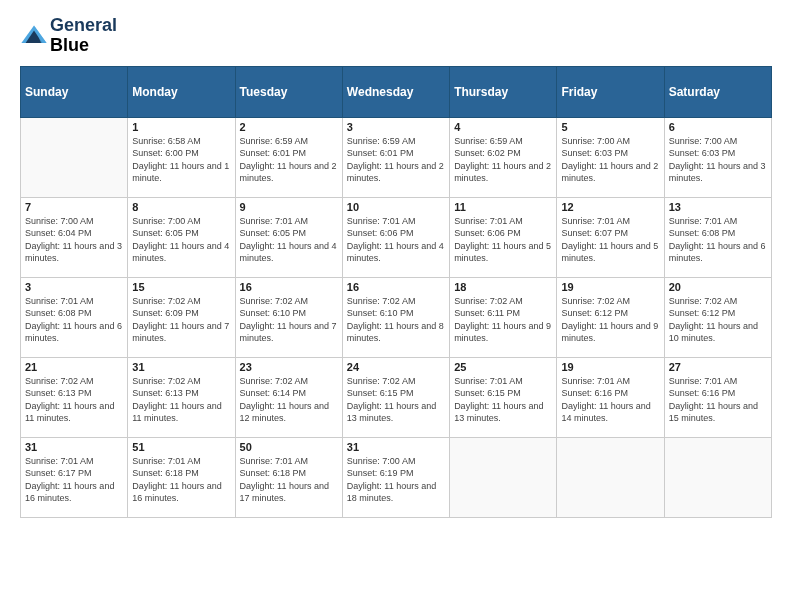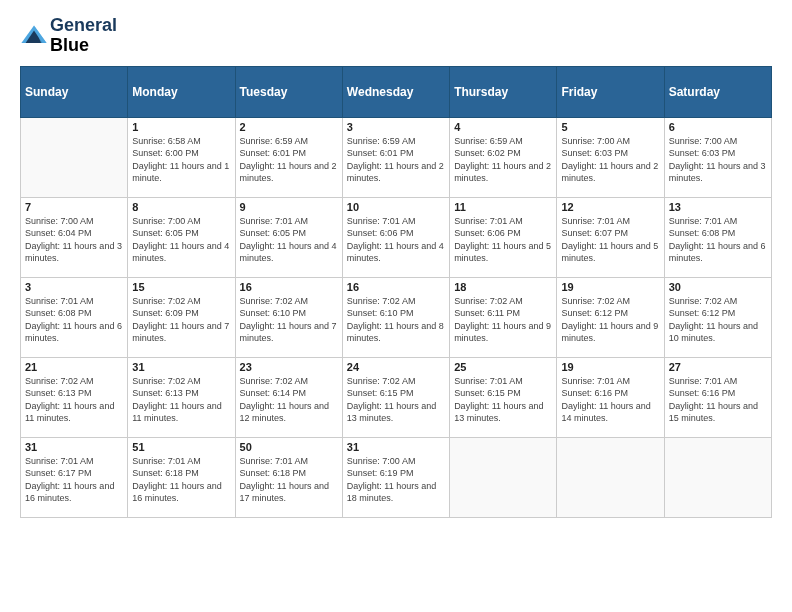--- a/index.html
+++ b/index.html
@@ -203,21 +203,21 @@
           </td>
           <td>
             <span class="day-number">18</span>
             <div class="day-info">Sunrise: 7:02 AM<br>Sunset: 6:11 PM<br>Daylight: 11 hours and 9 minutes.</div>
           </td>
           <td>
             <span class="day-number">19</span>
             <div class="day-info">Sunrise: 7:02 AM<br>Sunset: 6:12 PM<br>Daylight: 11 hours and 9 minutes.</div>
           </td>
           <td>
-            <span class="day-number">30</span>
+            <span class="day-number">20</span>
             <div class="day-info">Sunrise: 7:02 AM<br>Sunset: 6:12 PM<br>Daylight: 11 hours and 10 minutes.</div>
           </td>
         </tr>
         <tr>
           <td>
             <span class="day-number">21</span>
             <div class="day-info">Sunrise: 7:02 AM<br>Sunset: 6:13 PM<br>Daylight: 11 hours and 11 minutes.</div>
           </td>
           <td>
             <span class="day-number">31</span>

